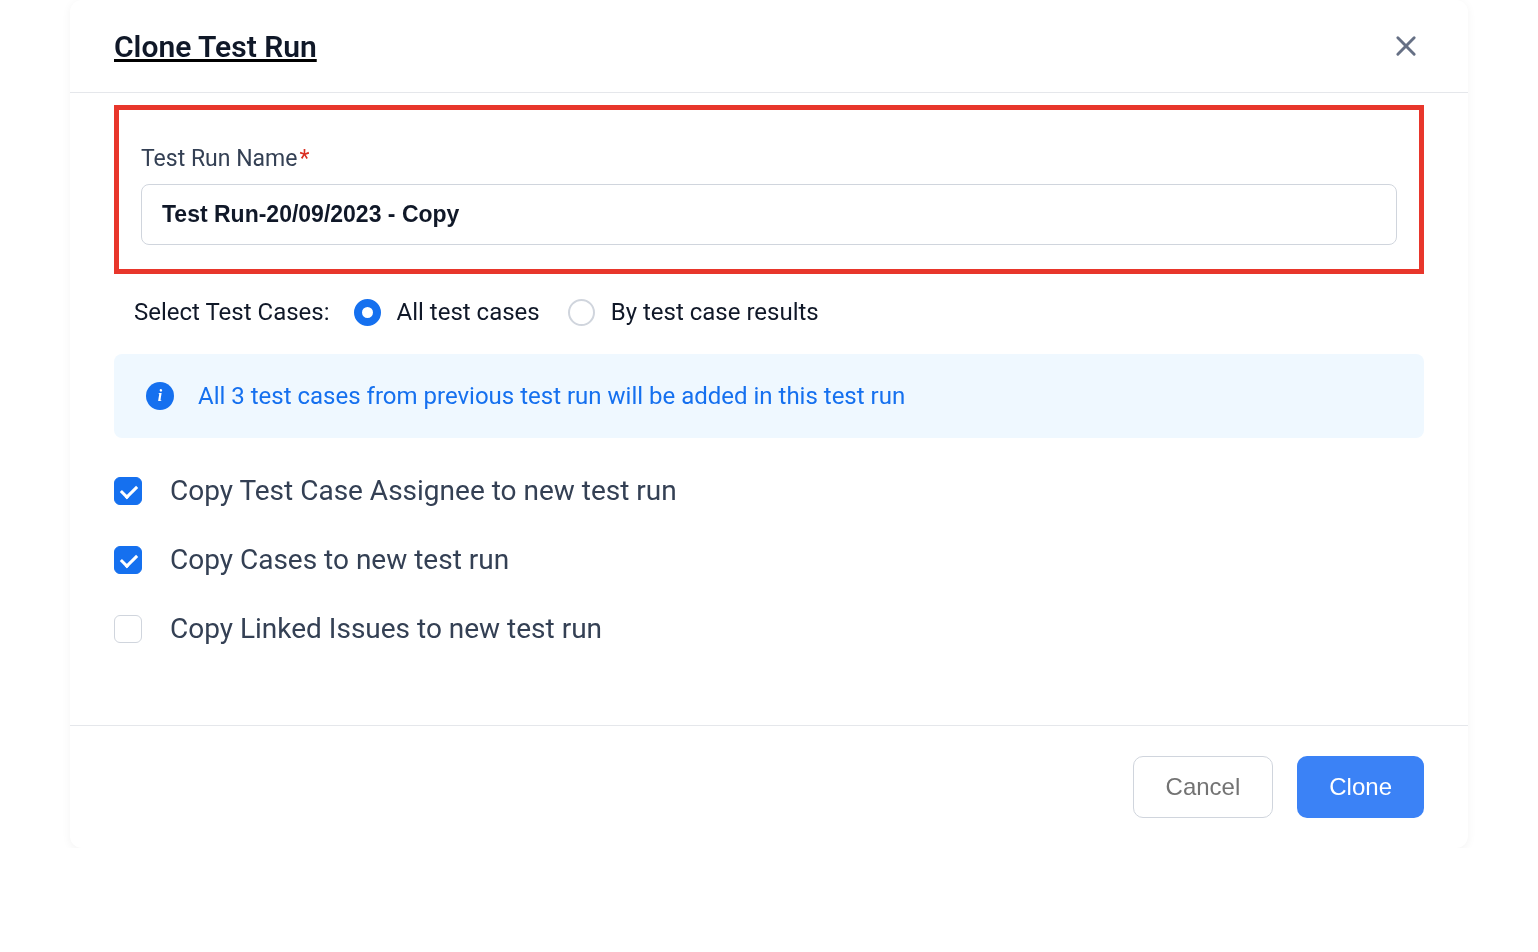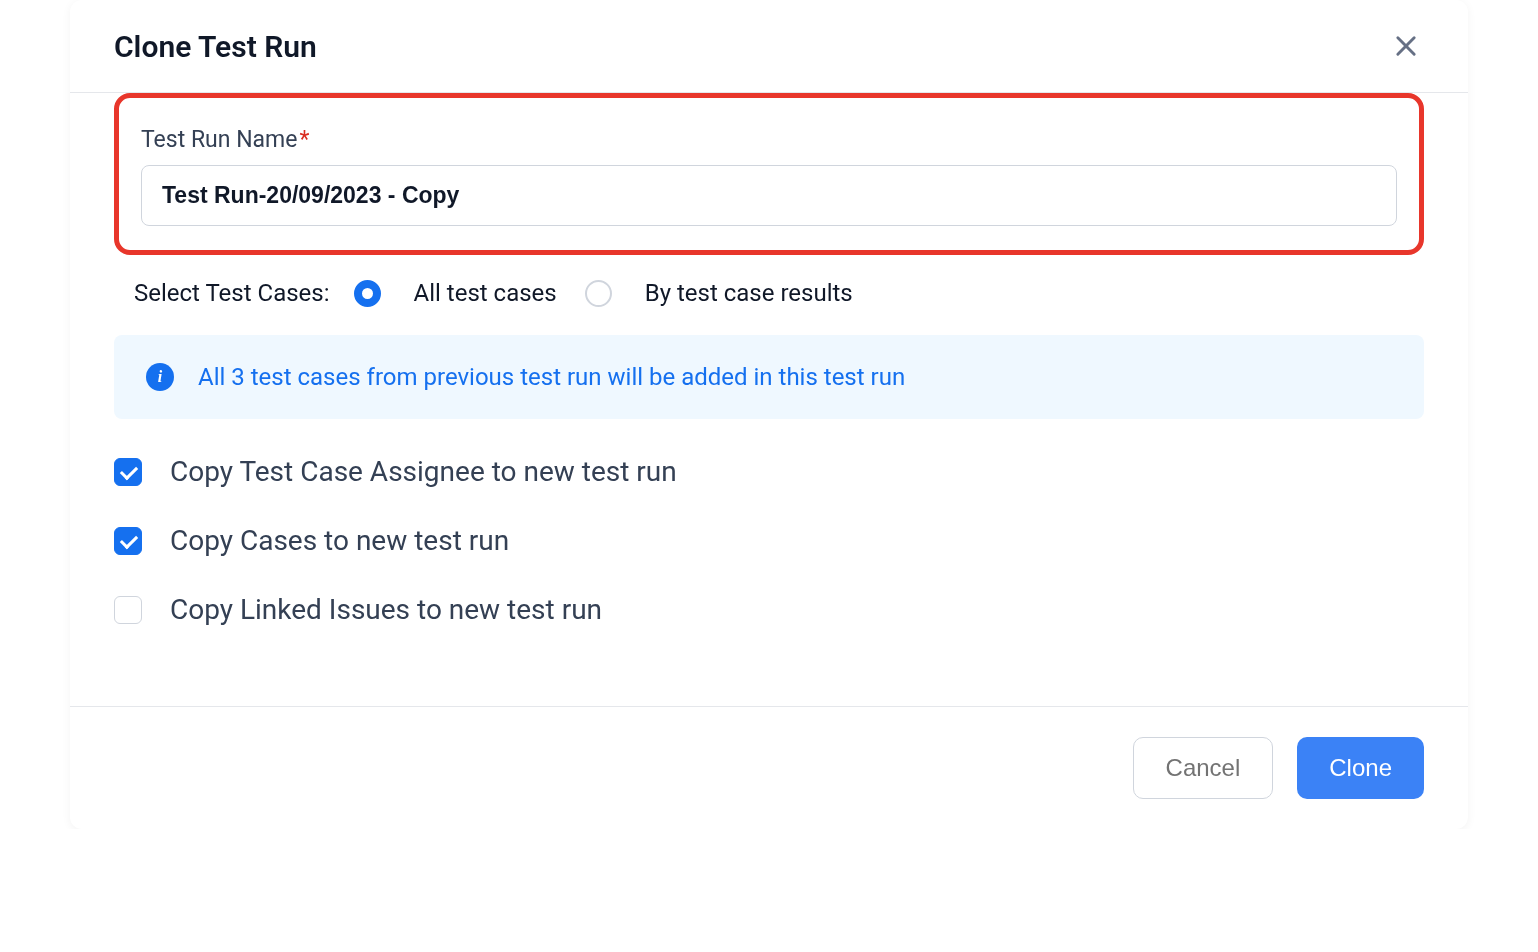--- a/index.html
+++ b/index.html
@@ -20,20 +20,21 @@
       display: flex;
       flex-direction: column;
       overflow: hidden;
     }
     .modal-header {
       display: flex;
       justify-content: space-between;
       align-items: center;
       padding: 28px 44px 28px 44px;
       border-bottom: 1px solid #e5e7eb;
+      text-decoration: underline;
     }
     .modal-title {
       font-size: 30px;
       font-weight: 600;
       color: #101828;
     }
     .close-btn {
       background: none;
       border: none;
       cursor: pointer;
@@ -46,22 +47,23 @@
     .close-btn svg {
       width: 28px;
       height: 28px;
     }
     .modal-body {
       padding: 0 44px 44px 44px;
       flex: 1;
     }
     .highlight-box {
       border: 5px solid #e8362b;
-      border-radius: 16px;
-      padding: 28px 22px 24px 22px;
+      border-radius: 0;
+      padding: 35px 22px 24px 22px;
+      margin-top: 12px;
     }
     .field-label {
       font-size: 23px;
       color: #344054;
       margin-bottom: 12px;
       display: block;
     }
     .required {
       color: #d92d20;
       margin-left: 2px;
@@ -86,21 +88,21 @@
       margin-left: 20px;
     }
     .radio-row-label {
       font-size: 24px;
       color: #101828;
       margin-right: 4px;
     }
     .radio-option {
       display: flex;
       align-items: center;
-      gap: 33px;
+      gap: 16px;
       cursor: pointer;
     }
     .radio-input {
       appearance: none;
       width: 27px;
       height: 27px;
       border: 2px solid #d0d5dd;
       border-radius: 50%;
       position: relative;
       cursor: pointer;

